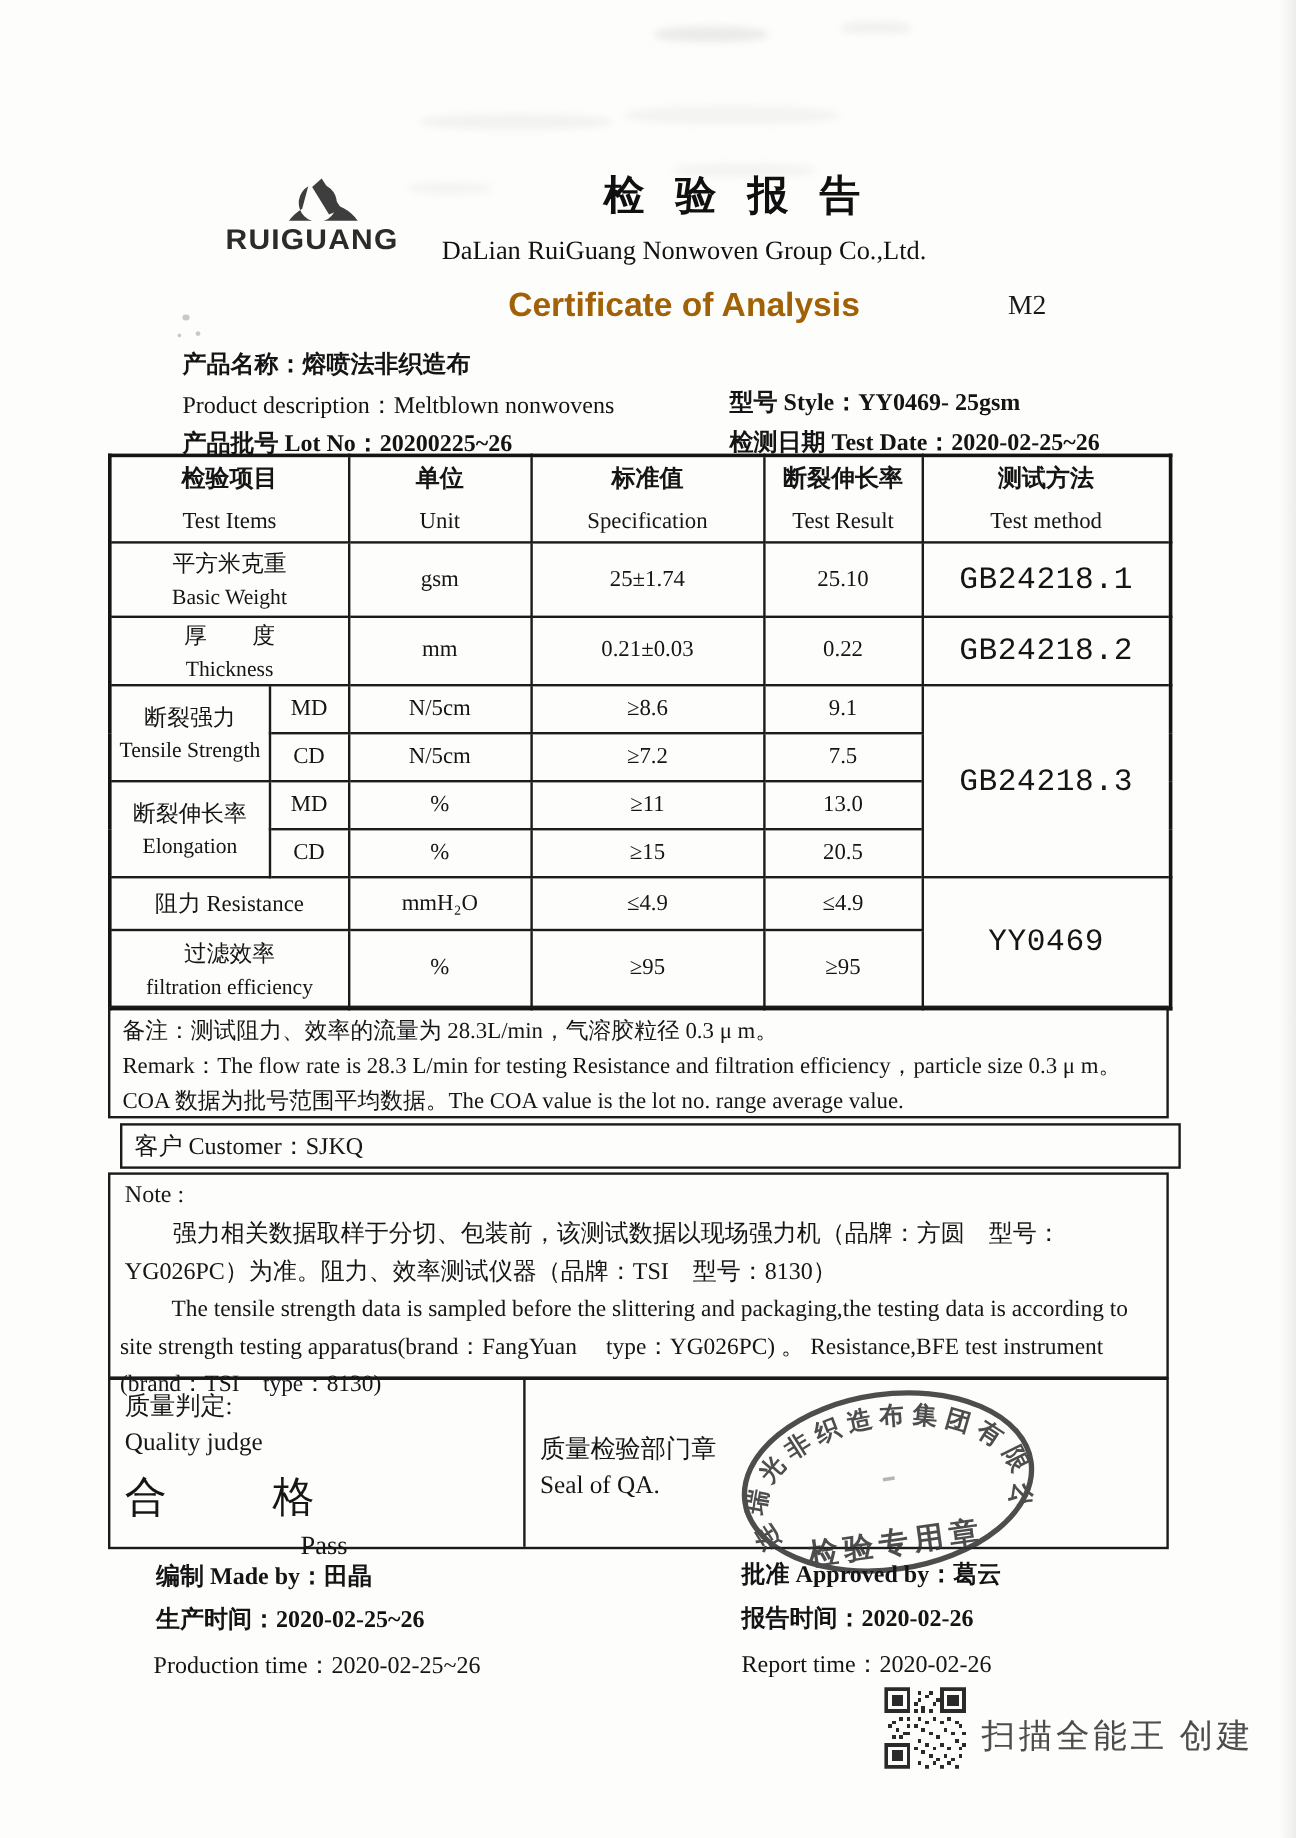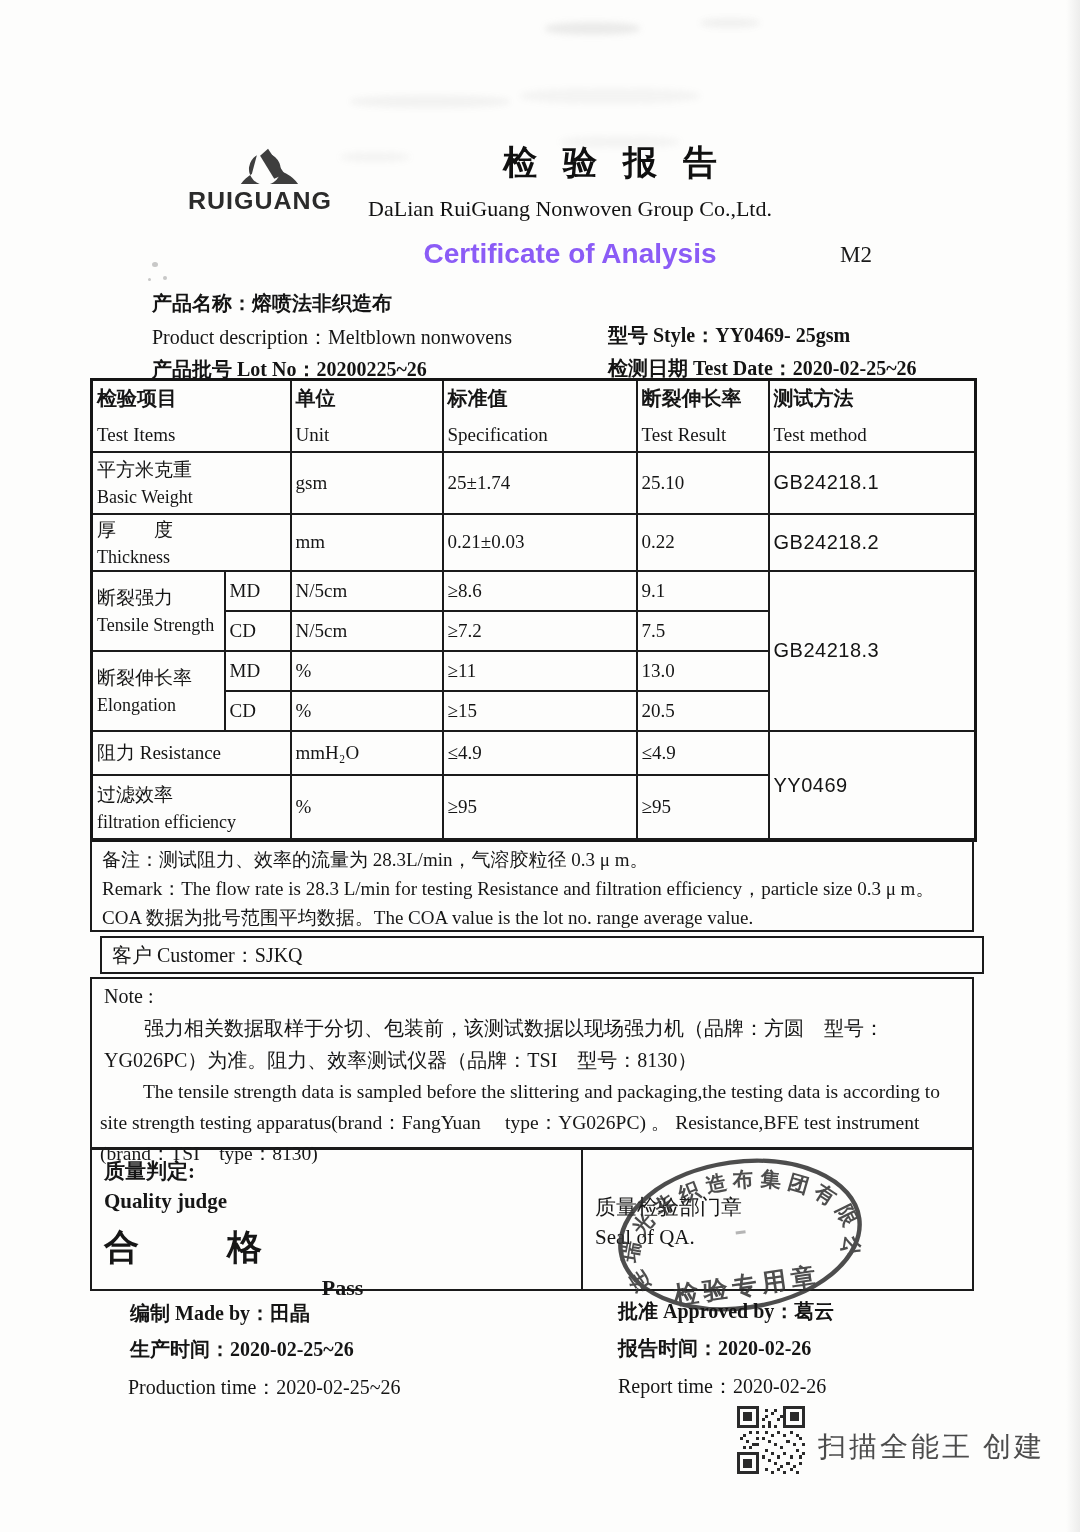--- a/index.html
+++ b/index.html
@@ -21,59 +21,59 @@
     left:420px;top:140px;width:380px;text-align:center;
     font-size:34px;font-weight:700;letter-spacing:26px;text-indent:26px;color:#101010;
   }
   .company-name{
     left:320px;top:196px;width:500px;text-align:center;
     font-size:22px;color:#121212;
   }
   .cert-title{
     left:415px;top:238px;width:310px;text-align:center;
     font-family:"Liberation Sans","DejaVu Sans",sans-serif;
-    font-weight:600;font-size:28px;color:#8b5cf6;
+    font-weight:600;font-size:28px;color:#a16207;
   }
   .page-code{left:840px;top:242px;font-size:23px;color:#1a1a1a;}
   
   .p-line{font-size:20px;color:#141414;}
   .p1{left:152px;top:290px;font-weight:700;font-size:20px;}
   .p2{left:152px;top:324px;}
   .p3{left:608px;top:322px;font-weight:600;}
   .p4{left:152px;top:356px;font-weight:600;}
   .p5{left:608px;top:355px;font-weight:600;}
   
   table.coa{
     position:absolute;left:90px;top:378px;width:884px;
     border-collapse:collapse;table-layout:fixed;
     font-size:19px;color:#151515;
   }
   table.coa td{
-    border:2.2px solid #1b1b1b;vertical-align:middle;
+    border:2.2px solid #1b1b1b;text-align:center;vertical-align:middle;
     padding:2px 4px;overflow:hidden;
   }
   table.coa{border:3px solid #151515;}
   .h-cn{font-size:20px;font-weight:600;}
   .h-en{font-size:19px;margin-top:12px;}
   .cell-cn{font-size:19px;}
   .cell-en{font-size:18px;margin-top:4px;}
-  .method{font-family:Liberation Sans, sans-serif;font-size:20px;letter-spacing:.5px;}
+  .method{font-family:Liberation Mono, monospace;font-size:26px;letter-spacing:.5px;}
   .val{font-size:19px;}
   
   .box{border:2.4px solid #1b1b1b;background:transparent;}
   .remark-box{left:90px;top:838px;width:884px;height:94px;padding:5px 10px 0 10px;box-sizing:border-box;}
   .remark-box div{font-size:19px;line-height:29px;white-space:nowrap;}
   .customer-box{left:100px;top:936px;width:884px;height:38px;box-sizing:border-box;
     display:flex;align-items:center;padding-left:10px;font-size:20px;}
   .note-box{left:90px;top:977px;width:884px;height:172px;box-sizing:border-box;padding:6px 8px 0 12px;}
   .note-label{font-size:20px;margin-bottom:4px;}
   .note-cn{font-size:20px;line-height:32px;text-indent:2em;}
   .note-en{font-size:19.5px;line-height:31px;text-indent:2.2em;margin-left:-4px;}
   .quality-box{left:90px;top:1148px;width:884px;height:143px;box-sizing:border-box;display:flex;}
-  .q-left{width:491px;border-right:2.4px solid #1b1b1b;box-sizing:border-box;padding:6px 0 0 12px;font-weight:bold;}
+  .q-left{width:346px;border-right:2.4px solid #1b1b1b;box-sizing:border-box;padding:6px 0 0 12px;}
   .q-right{flex:1;padding:6px 0 0 12px;position:relative;margin-top:36px;}
   .q-lab{font-size:21px;line-height:30px;}
   .verdict-cn{text-align:left;font-size:35px;letter-spacing:6px;margin-top:8px;}
   .verdict-en{text-align:center;font-size:22px;margin-top:4px;}
   
   .seal{left:592px;top:1144px;width:296px;height:178px;opacity:.85;pointer-events:none;z-index:5;}
   
   .s-line{font-size:20px;color:#141414;}
   .sa1{left:130px;top:1300px;font-weight:600;}
   .sa2{left:618px;top:1298px;font-weight:600;z-index:6;}

